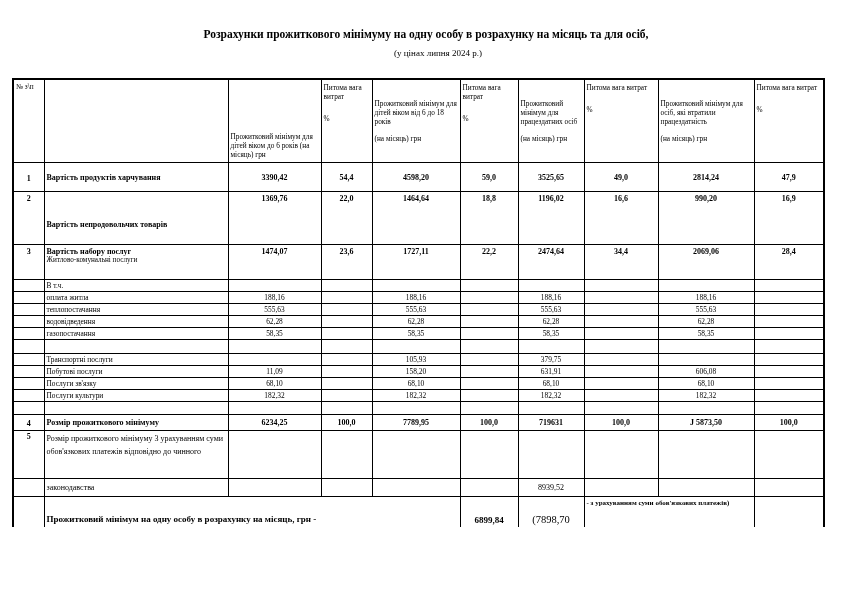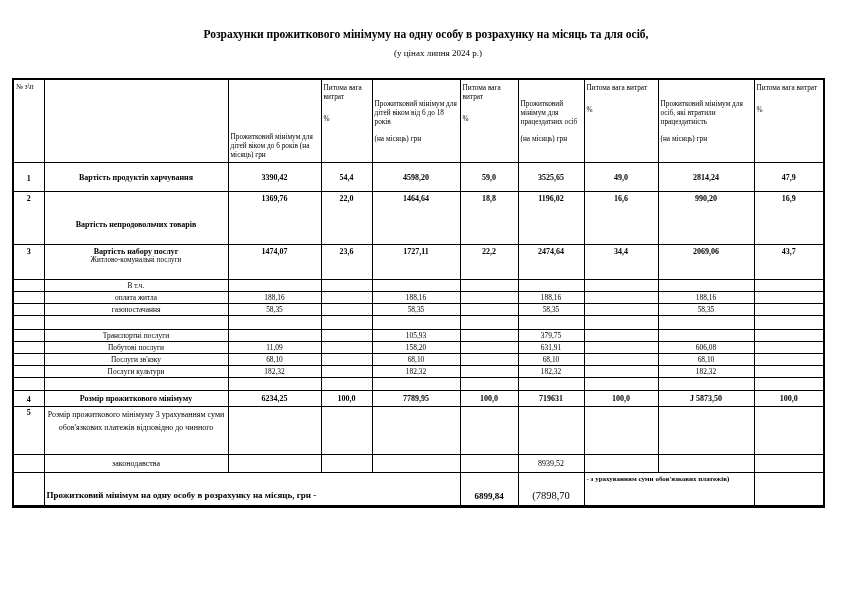--- a/index.html
+++ b/index.html
@@ -15,21 +15,21 @@
   tr.hdr th{height:79px;font-size:7.3px;line-height:9px;text-align:left;}
   th.h-num{vertical-align:top;text-align:center;font-size:7.5px;padding-top:2px;}
   th.h-name{}
   th.h-money-bottom{vertical-align:bottom;padding-bottom:3px;}
   th.h-money{vertical-align:middle;}
   th.h-money .gap{margin-top:8px;}
   th.h-pct{vertical-align:top;padding-top:3px;}
   th.h-pct .gap{margin-top:13px;}
   
   td.num{text-align:center;vertical-align:top;font-weight:bold;font-size:8px;padding-top:2px;}
-  td.label{text-align:center;font-size:8px;}
+  td.label{text-align:left;font-size:8px;}
   td.val{text-align:center;font-size:8px;}
   tr.kind-item td.label{font-weight:bold;}
   tr.kind-item td.val{font-weight:bold;}
   tr.kind-sub td.label,tr.kind-sub td.val{font-size:7.4px;font-weight:normal;line-height:9px;}
   tr.kind-plain td.label,tr.kind-plain td.val{font-size:8px;font-weight:normal;line-height:11px;}
   tr.kind-plain td.num{font-weight:bold;}
   .sublabel{font-weight:normal;font-size:7.2px;line-height:8px;}
   
   tr.r1 td{height:26px;vertical-align:middle;}
   tr.r2 td{height:40px;vertical-align:top;padding-top:2px;}
@@ -147,21 +147,21 @@
             <div>Вартість набору послуг</div>
             <div class="sublabel">Житлово-комунальні послуги</div>
           </td>
           <td class="val">1474,07</td>
           <td class="val">23,6</td>
           <td class="val">1727,11</td>
           <td class="val">22,2</td>
           <td class="val">2474,64</td>
           <td class="val">34,4</td>
           <td class="val">2069,06</td>
-          <td class="val">43,7</td>
+          <td class="val">28,4</td>
         </tr>
         <tr class="kind-sub rsm">
           <td class="num"></td>
           <td class="label">
             <div>В т.ч.</div>
           </td>
           <td class="val"></td>
           <td class="val"></td>
           <td class="val"></td>
           <td class="val"></td>
@@ -175,20 +175,48 @@
           <td class="label">
             <div>оплата житла</div>
           </td>
           <td class="val">188,16</td>
           <td class="val"></td>
           <td class="val">188,16</td>
           <td class="val"></td>
           <td class="val">188,16</td>
           <td class="val"></td>
           <td class="val">188,16</td>
+          <td class="val"></td>
+        </tr>
+        <tr class="kind-sub rsm">
+          <td class="num"></td>
+          <td class="label">
+            <div>теплопостачання</div>
+          </td>
+          <td class="val">555,63</td>
+          <td class="val"></td>
+          <td class="val">555,63</td>
+          <td class="val"></td>
+          <td class="val">555,63</td>
+          <td class="val"></td>
+          <td class="val">555,63</td>
+          <td class="val"></td>
+        </tr>
+        <tr class="kind-sub rsm">
+          <td class="num"></td>
+          <td class="label">
+            <div>водовідведення</div>
+          </td>
+          <td class="val">62,28</td>
+          <td class="val"></td>
+          <td class="val">62,28</td>
+          <td class="val"></td>
+          <td class="val">62,28</td>
+          <td class="val"></td>
+          <td class="val">62,28</td>
           <td class="val"></td>
         </tr>
         <tr class="kind-sub rsm">
           <td class="num"></td>
           <td class="label">
             <div>газопостачання</div>
           </td>
           <td class="val">58,35</td>
           <td class="val"></td>
           <td class="val">58,35</td>

